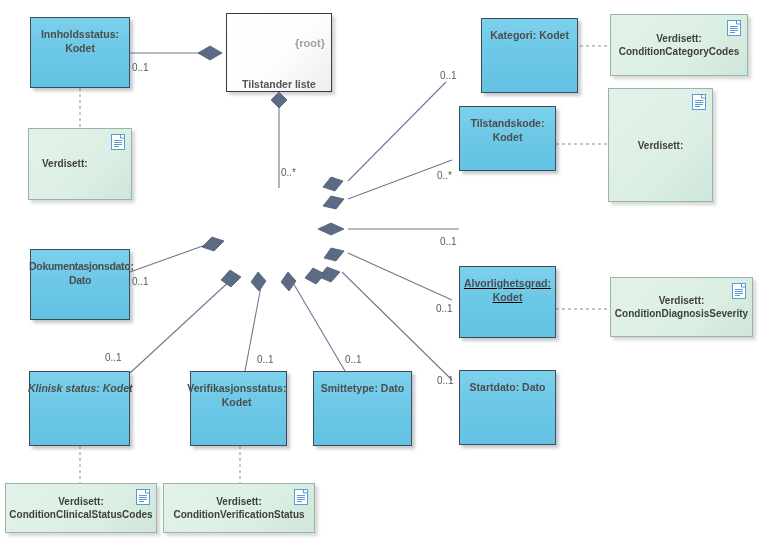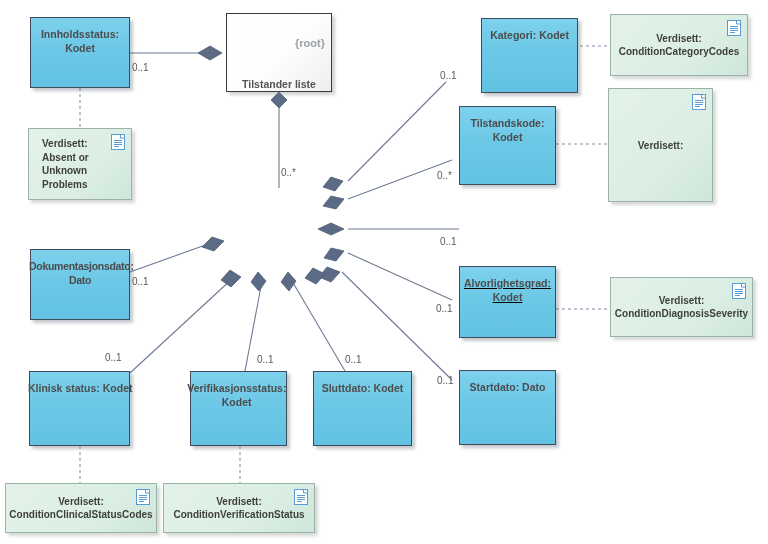--- a/index.html
+++ b/index.html
@@ -119,52 +119,52 @@
 
   <div class="node clsw" style="left:226px;top:13px;width:106px;height:79px;position:absolute;">
     <div class="lbl">Tilstander liste</div>
     <div class="root-tag">{root}</div>
   </div>
 
   <div class="node cls" style="left:459px;top:18px;width:97px;height:75px;margin-left:22px;">
     <div class="lbl">Kategori: Kodet</div>
   </div>
 
-  <div class="node cls" style="left:459px;top:106px;width:97px;height:79px;">
+  <div class="node cls" style="left:459px;top:106px;width:97px;height:65px;">
     <div class="lbl wrap"><span>Tilstandskode:</span><br><span>Kodet</span></div>
   </div>
 
 
 
   <div class="node cls" style="left:459px;top:266px;width:97px;height:72px;text-decoration:underline;">
     <div class="lbl wrap"><span>Alvorlighetsgrad:</span><br><span>Kodet</span></div>
   </div>
 
   <div class="node cls" style="left:30px;top:249px;width:100px;height:71px;">
     <div class="lbl wrap" style="letter-spacing:-0.3px;"><span>Dokumentasjonsdato:</span><br><span>Dato</span></div>
   </div>
 
   <div class="node cls" style="left:459px;top:370px;width:97px;height:75px;">
     <div class="lbl">Startdato: Dato</div>
   </div>
 
-  <div class="node cls" style="left:29px;top:371px;width:101px;height:75px;">
+  <div class="node cls" style="left:29px;top:371px;width:101px;height:75px;font-style:italic;">
     <div class="lbl">Klinisk status: Kodet</div>
   </div>
 
   <div class="node cls" style="left:190px;top:371px;width:97px;height:75px;justify-content:flex-end;">
     <div class="lbl wrap"><span>Verifikasjonsstatus:</span><br><span>Kodet</span></div>
   </div>
 
   <div class="node cls" style="left:313px;top:371px;width:99px;height:75px;">
-    <div class="lbl">Sluttdato: Kodet</div>
+    <div class="lbl">Smittetype: Dato</div>
   </div>
 
   <div class="note left" style="left:28px;top:128px;width:104px;height:72px;">
-    <div class="ntxt" style="text-align:left;"><span>Verdisett:</span><br><span>Absent or Unknown Problems</span></div>
+    <div class="ntxt" style="text-align:left;"><span>Verdisett:</span><br></div>
     <span class="nicon">
       <svg viewBox="0 0 14 16" width="14" height="16">
           <rect x="0.5" y="0.5" width="13" height="15" fill="#fff" stroke="#5b9bd5"></rect>
           <path d="M9.5 0.5 L9.5 4 L13.5 4" fill="none" stroke="#5b9bd5"></path>
           <g stroke="#5b9bd5" stroke-width="1">
             <line x1="3" y1="6.5" x2="11" y2="6.5"></line>
             <line x1="3" y1="8.5" x2="11" y2="8.5"></line>
             <line x1="3" y1="10.5" x2="11" y2="10.5"></line>
             <line x1="3" y1="12.5" x2="8" y2="12.5"></line>
           </g>

